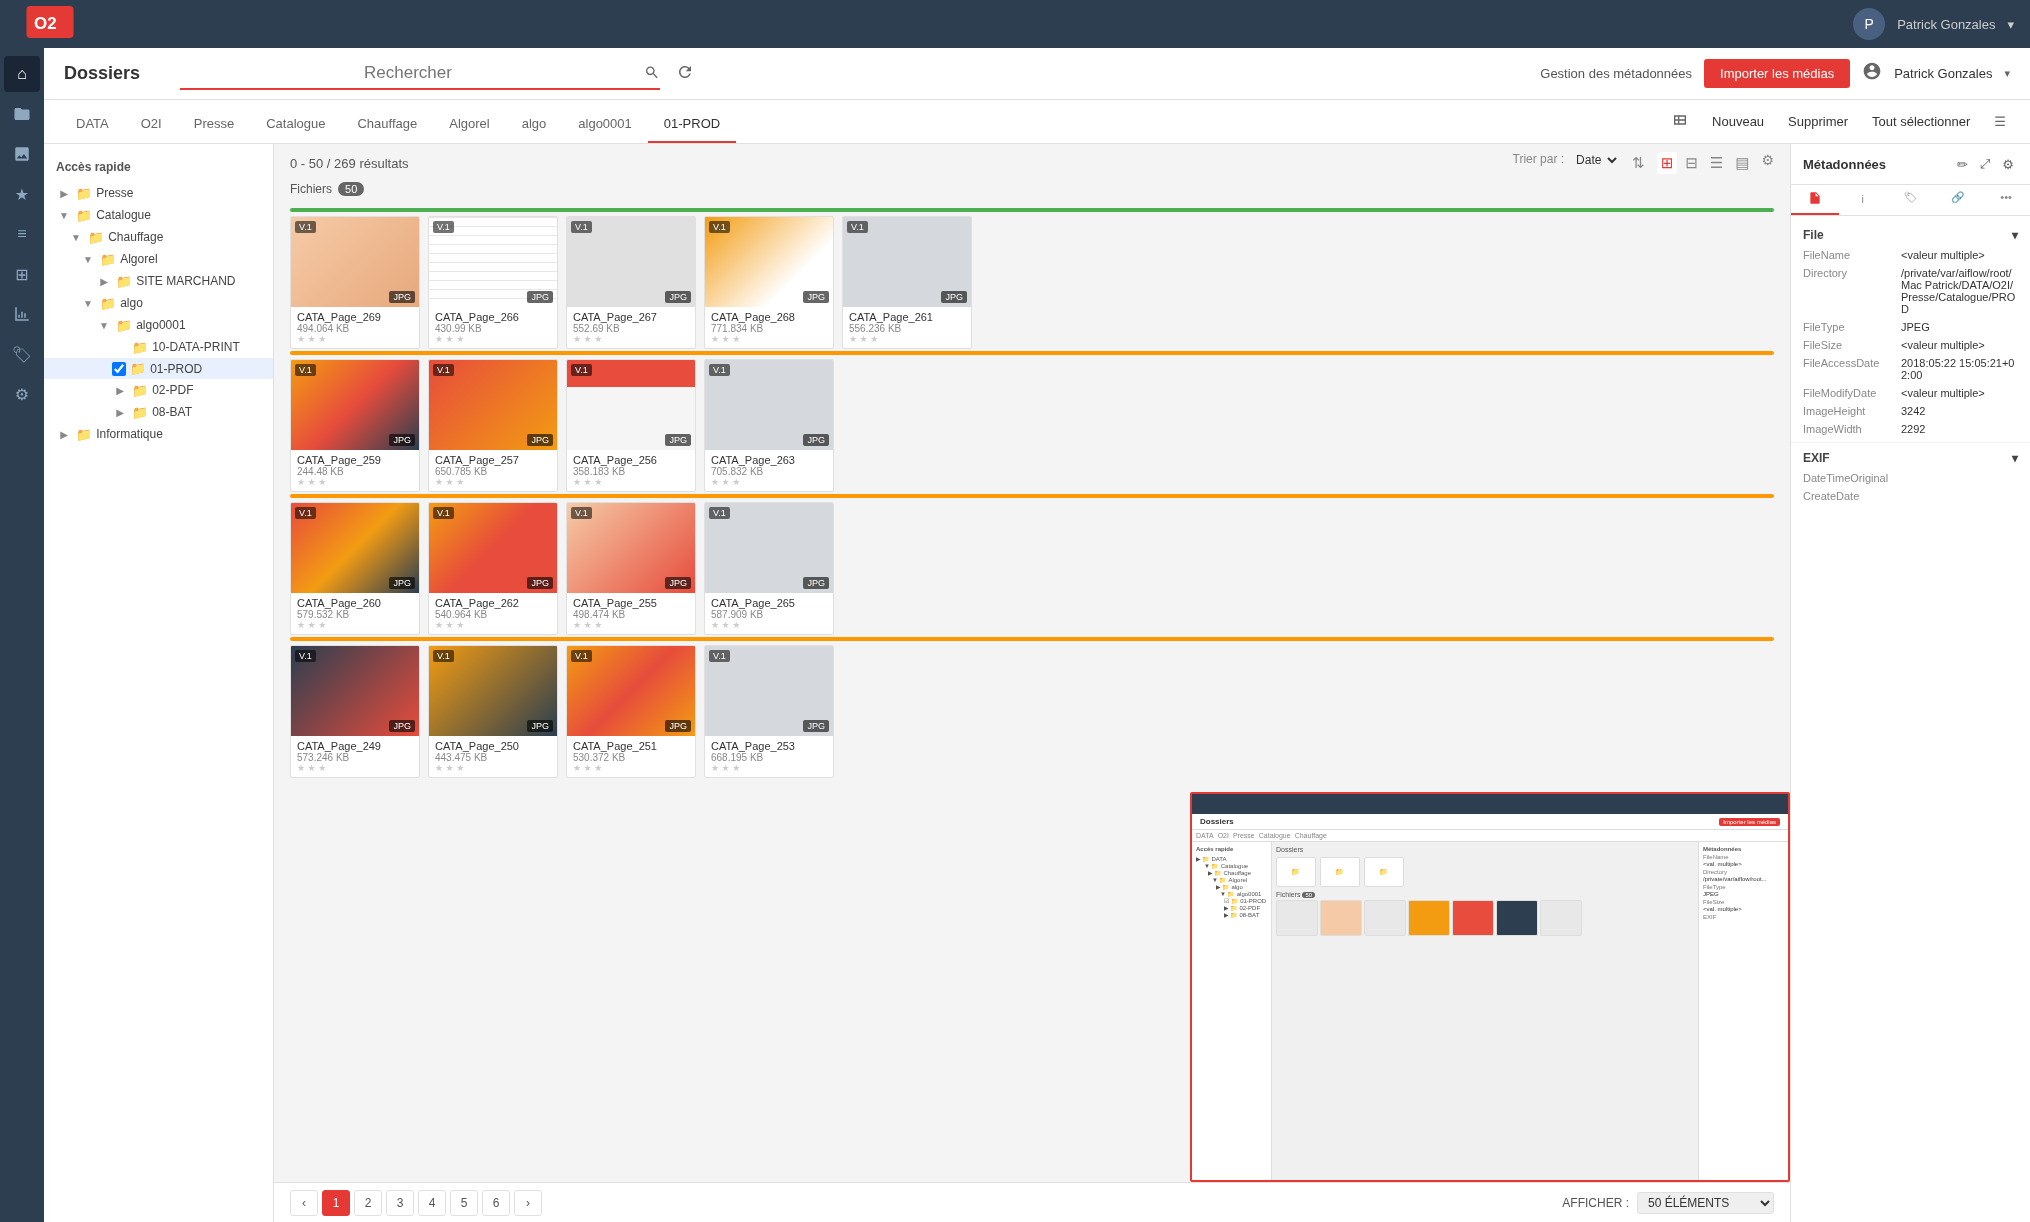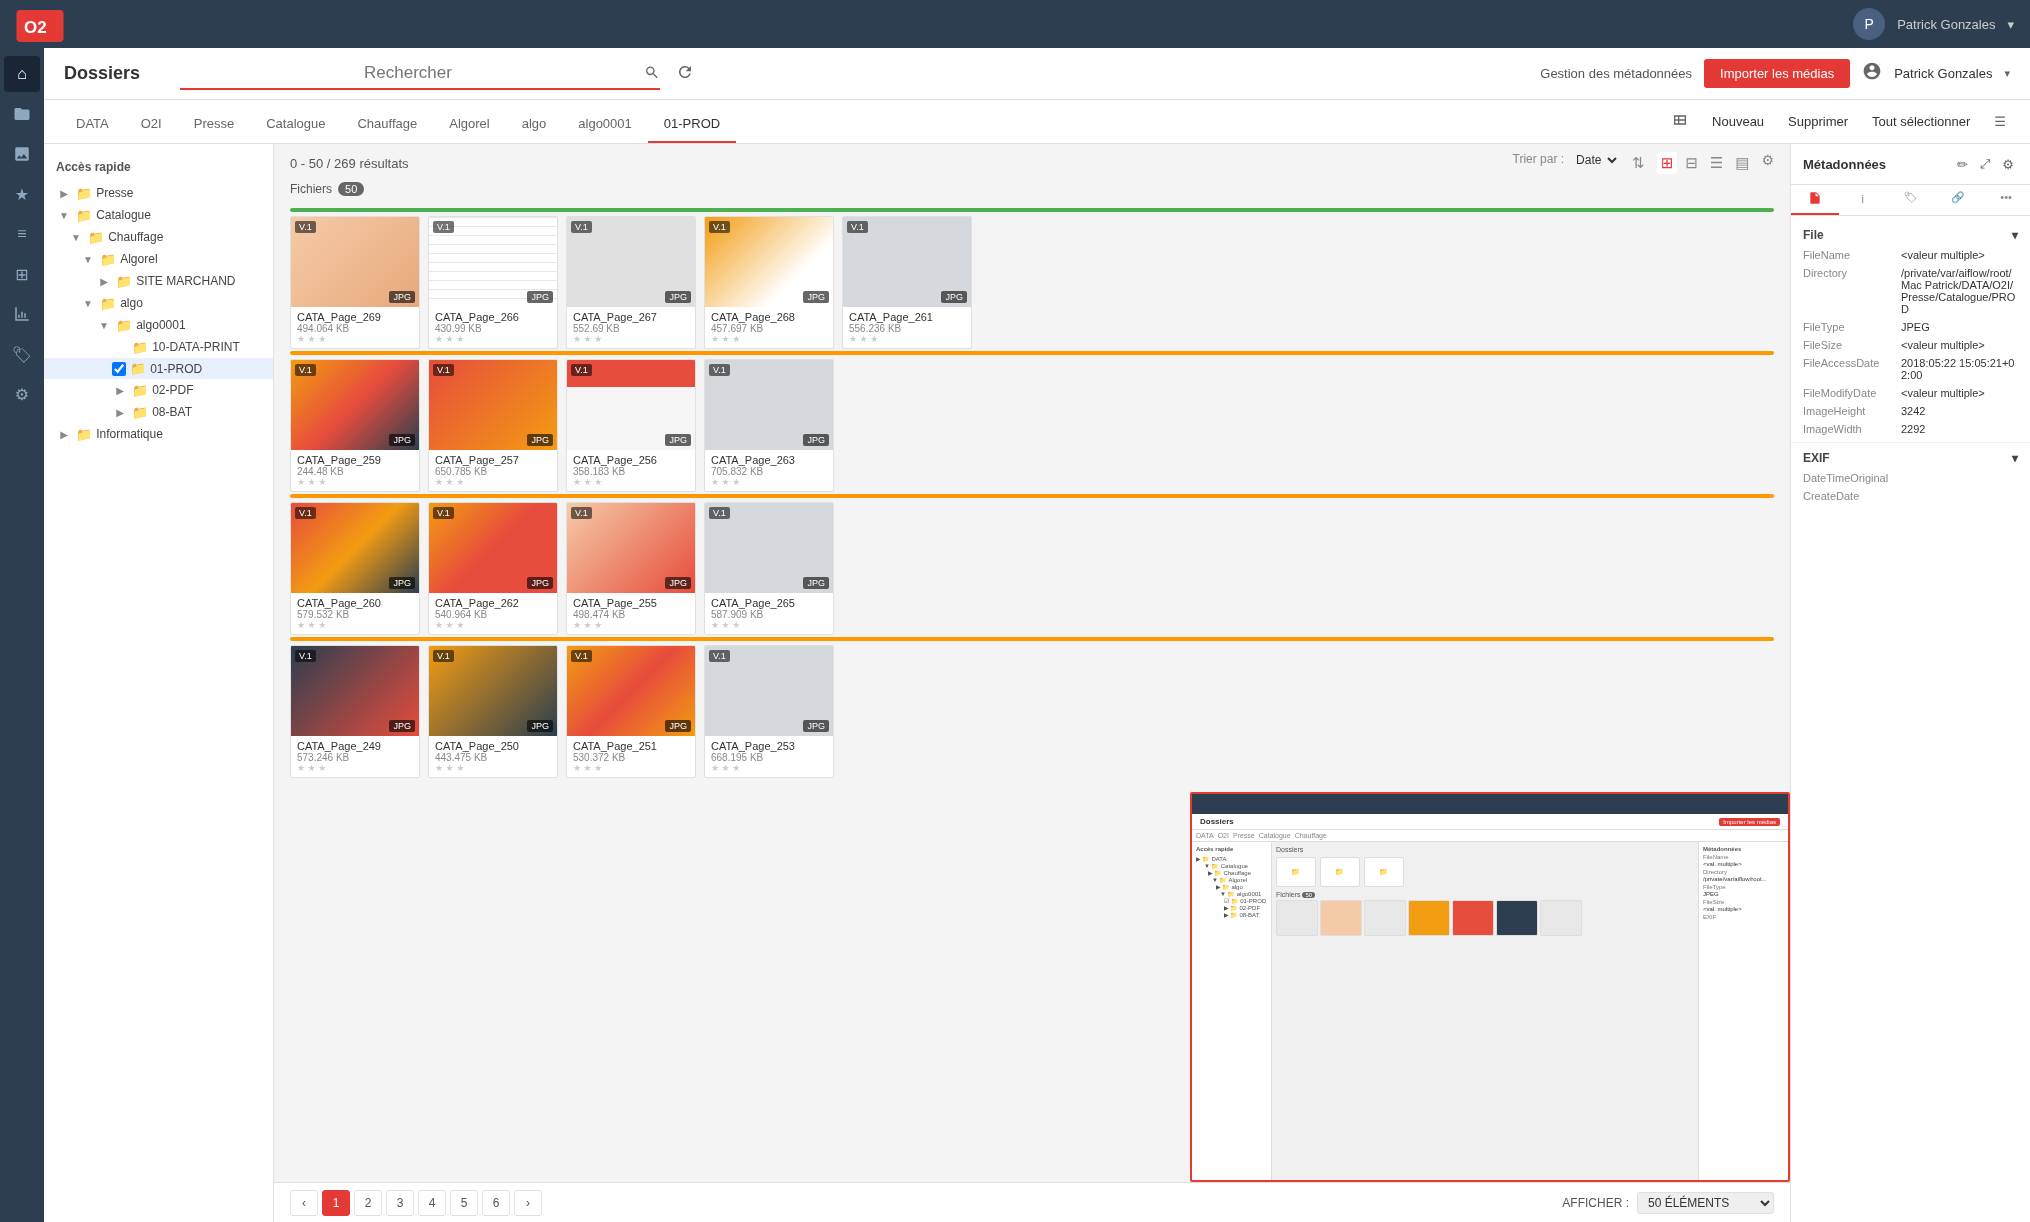--- a/index.html
+++ b/index.html
@@ -13,21 +13,22 @@
       align-items: center;
       padding: 0 16px;
       justify-content: space-between;
       position: relative;
       z-index: 100;
     }
     .navbar-logo {
       width: 50px;
       height: 36px;
       display: flex;
-      align-items: flex-end;
+      align-items: flex-start;
+      margin-left: 10px;
     }
     .navbar-logo svg { width: 48px; height: 32px; }
     .navbar-right {
       display: flex;
       align-items: center;
       gap: 12px;
       color: #ccc;
       font-size: 13px;
     }
     .navbar-avatar {
@@ -774,21 +775,21 @@
             </div>
 
             <div class="thumb-card">
               <div class="thumb-img">
                 <div style="width:100%;height:100%;background:linear-gradient(135deg,#f39c12,#fff 70%);"></div>
                 <span class="thumb-version">V.1</span>
                 <span class="thumb-badge">JPG</span>
               </div>
               <div class="thumb-info">
                 <div class="thumb-name">CATA_Page_268</div>
-                <div class="thumb-size">457.697 KB</div>
+                <div class="thumb-size">771.834 KB</div>
                 <div class="thumb-stars">★ ★ ★</div>
               </div>
             </div>
 
             <div class="thumb-card">
               <div class="thumb-img">
                 <div style="width:100%;height:100%;background:#d5d8dc;"></div>
                 <span class="thumb-version">V.1</span>
                 <span class="thumb-badge">JPG</span>
               </div>

